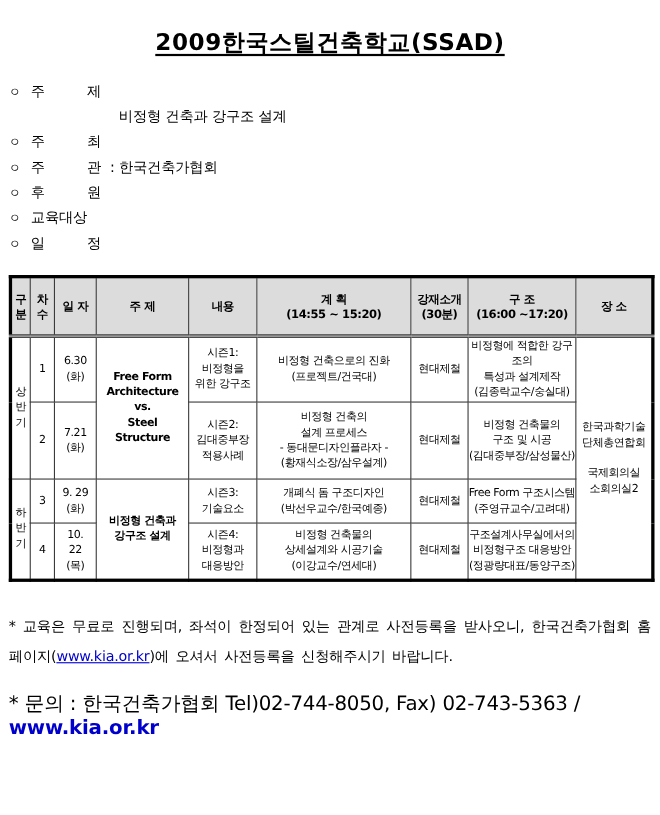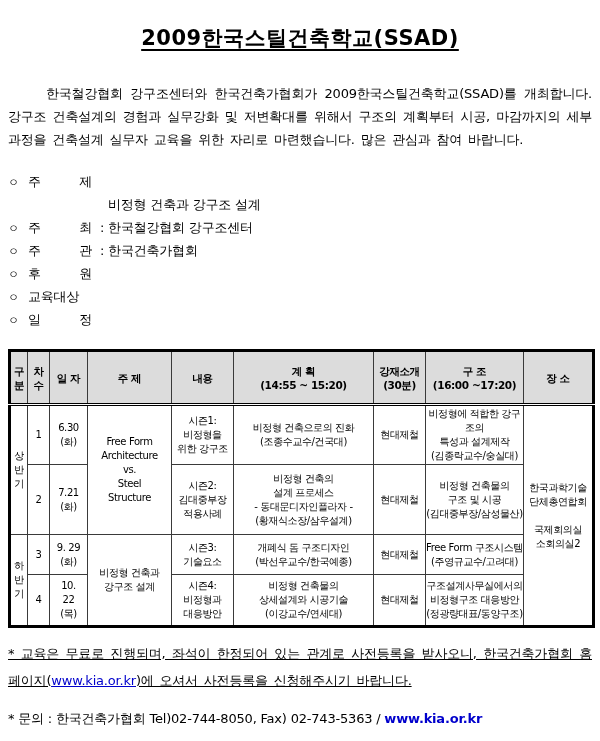--- a/index.html
+++ b/index.html
@@ -60,39 +60,38 @@
     letter-spacing: -0.4px;
     overflow: hidden;
     padding: 1px 0;
   }
   .schedule thead th {
     background: #dcdcdc;
     font-weight: bold;
     font-size: 10.5px;
     border-bottom: 3px double #000;
   }
-  .schedule .bold { font-weight: normal; }
+  .schedule .bold { font-weight: bold; }
   tr.hrow  { height: 54px; }
   tr.row1  { height: 58px; }
   tr.row2  { height: 70px; }
   tr.row3  { height: 40px; }
   tr.row4  { height: 52px; }
 
   .footer-note {
-    margin-top: 12px;
+    margin-top: 28px;
     font-size: 13px;
     line-height: 27px;
     text-align: justify;
     letter-spacing: -0.2px;
     word-spacing: 2px;
-    text-decoration: underline;
   }
   .contact {
     margin-top: 16px;
-    font-size: 13px;
+    font-size: 18px;
     letter-spacing: -0.2px;
   }
   .link {
     color: #0000cc;
     text-decoration: underline;
     cursor: pointer;
   }
   .link-bold {
     color: #0000cc;
     font-weight: bold;
@@ -100,32 +99,30 @@
     cursor: pointer;
   }
 </style>
 </head>
 <body>
 
 <div class="page">
 
   <div class="title">2009한국스틸건축학교(SSAD)</div>
 
-  <p class="intro">한국철강협회 강구조센터와 한국건축가협회가 2009한국스틸건축학교(SSAD)를 개최합니다. 강구조 건축설계의 경험과 실무강화 및 저변확대를 위해서 구조의 계획부터 시공, 마감까지의 세부과정을 건축설계 실무자 교육을 위한 자리로 마련했습니다. 많은 관심과 참여 바랍니다.</p>
 
   <div class="bullets">
     <div class="bullet-line">
       <span class="b-marker">ㅇ</span>
       <span class="b-label">주 제</span>
     </div>
     <div class="b-cont">비정형 건축과 강구조 설계</div>
     <div class="bullet-line">
       <span class="b-marker">ㅇ</span>
       <span class="b-label">주 최</span>
-      <span class="b-text">: 한국철강협회 강구조센터</span>
     </div>
     <div class="bullet-line">
       <span class="b-marker">ㅇ</span>
       <span class="b-label">주 관</span>
       <span class="b-text">: 한국건축가협회</span>
     </div>
     <div class="bullet-line">
       <span class="b-marker">ㅇ</span>
       <span class="b-label">후 원</span>
     </div>
@@ -180,21 +177,21 @@
 (화)</td>
         <td rowspan="2" class="bold">Free Form
 Architecture
 vs.
 Steel
 Structure</td>
         <td>시즌1:
 비정형을
 위한 강구조</td>
         <td>비정형 건축으로의 진화
-(조종수교수/건국대)</td>
+(프로젝트/건국대)</td>
         <td>현대제철</td>
         <td>비정형에 적합한 강구조의
 특성과 설계제작
 (김종락교수/숭실대)</td>
         <td rowspan="4">한국과학기술
 단체총연합회
 
 국제회의실
 소회의실2</td>
       </tr>

